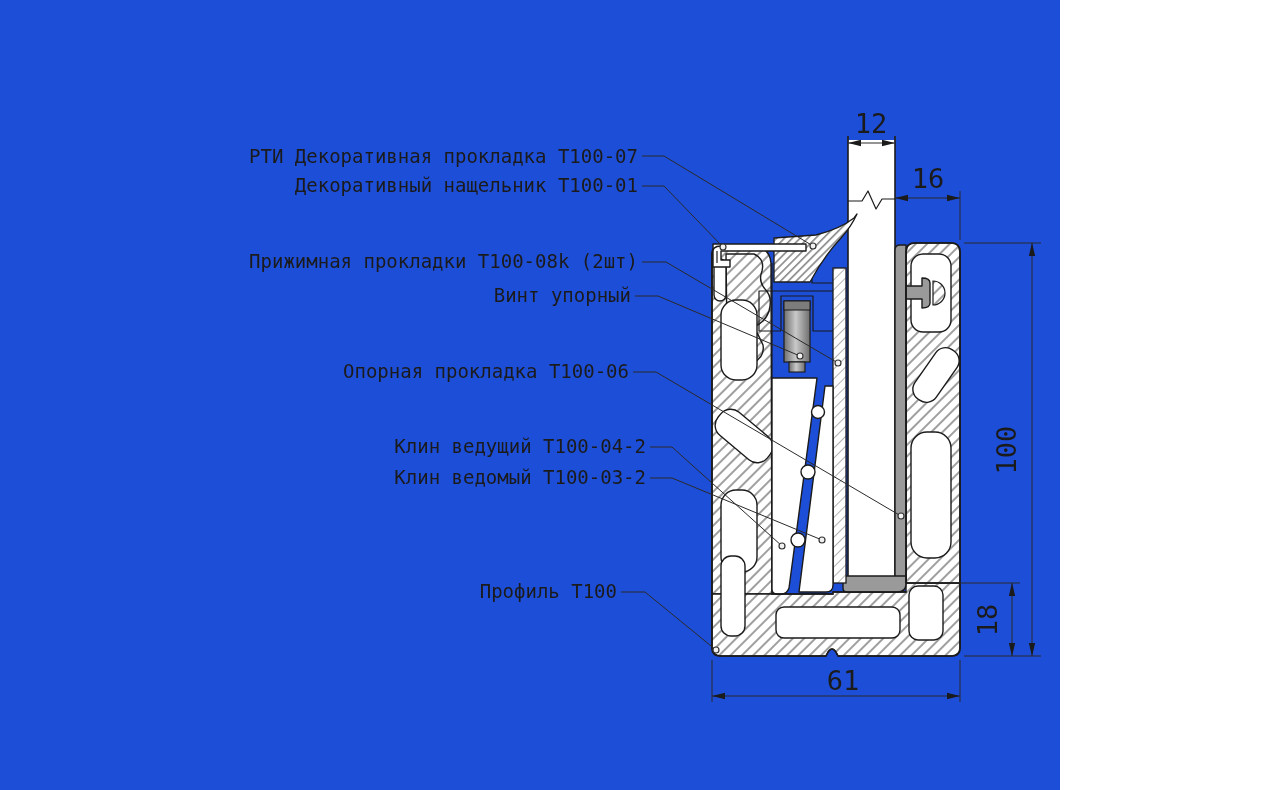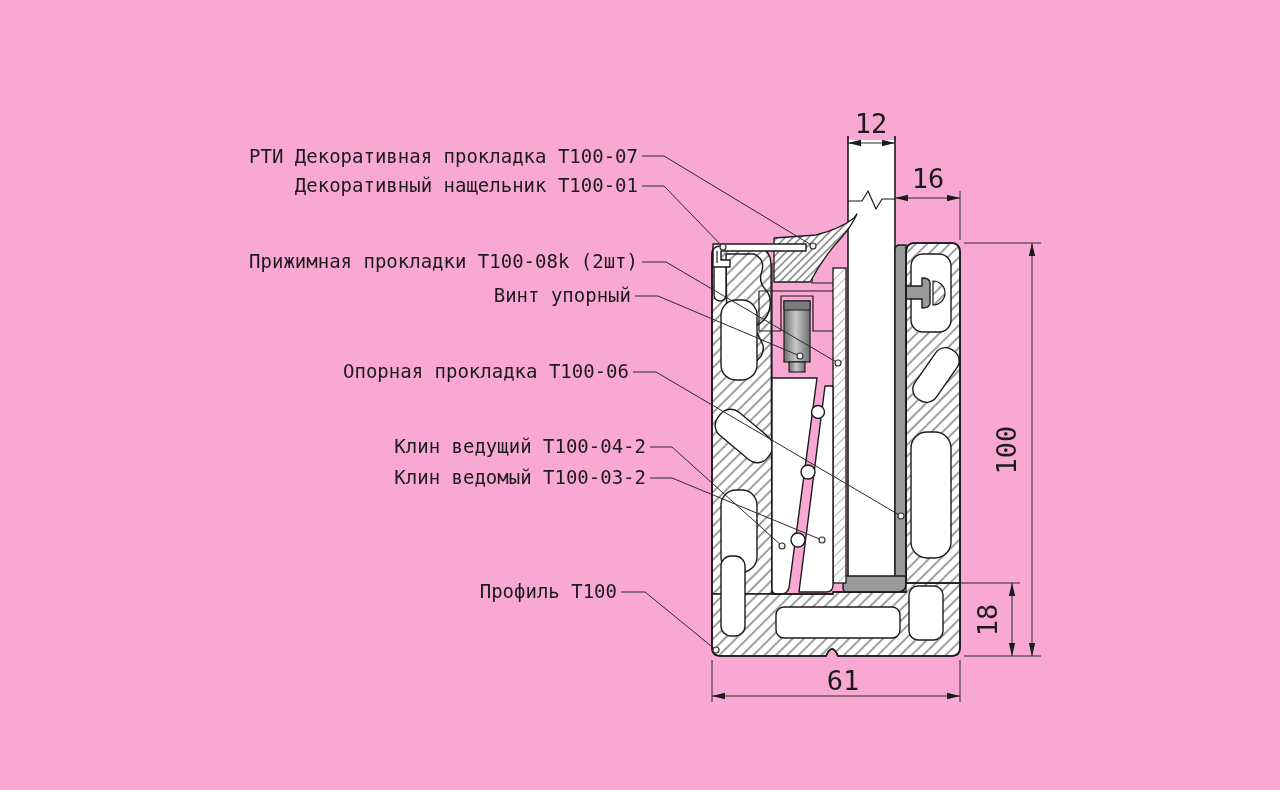--- a/index.html
+++ b/index.html
@@ -1,16 +1,16 @@
 <!DOCTYPE html>
 <html><head>
 <meta charset="utf-8">
 <style>
   html,body{margin:0;padding:0;background:#ffffff;}
-  .stage{position:relative;width:1280px;height:790px;background:#f9a8d4;overflow:hidden;}
+  .stage{position:relative;width:1060px;height:790px;background:#1d4ed8;overflow:hidden;}
   svg{position:absolute;left:0;top:0;}
   text{font-family:"DejaVu Sans Mono","Liberation Mono",monospace;fill:#1b1b1b;}
   .callout{font-size:19px;letter-spacing:0px;}
   .dim{font-size:27px;}
   .thin{stroke:#2a2a2a;stroke-width:1;fill:none;}
   .outline{stroke:#1b1b1b;stroke-width:1.7;fill:none;stroke-linejoin:round;stroke-linecap:round;}
   .outline2{stroke:#1b1b1b;stroke-width:1.2;fill:none;stroke-linejoin:round;}
   .cut{fill:#ffffff;stroke:#1b1b1b;stroke-width:1.4;}
   .part{stroke:#1b1b1b;stroke-width:1.4;stroke-linejoin:round;}
   .dot{fill:#f2f2f2;stroke:#333;stroke-width:1.2;}

